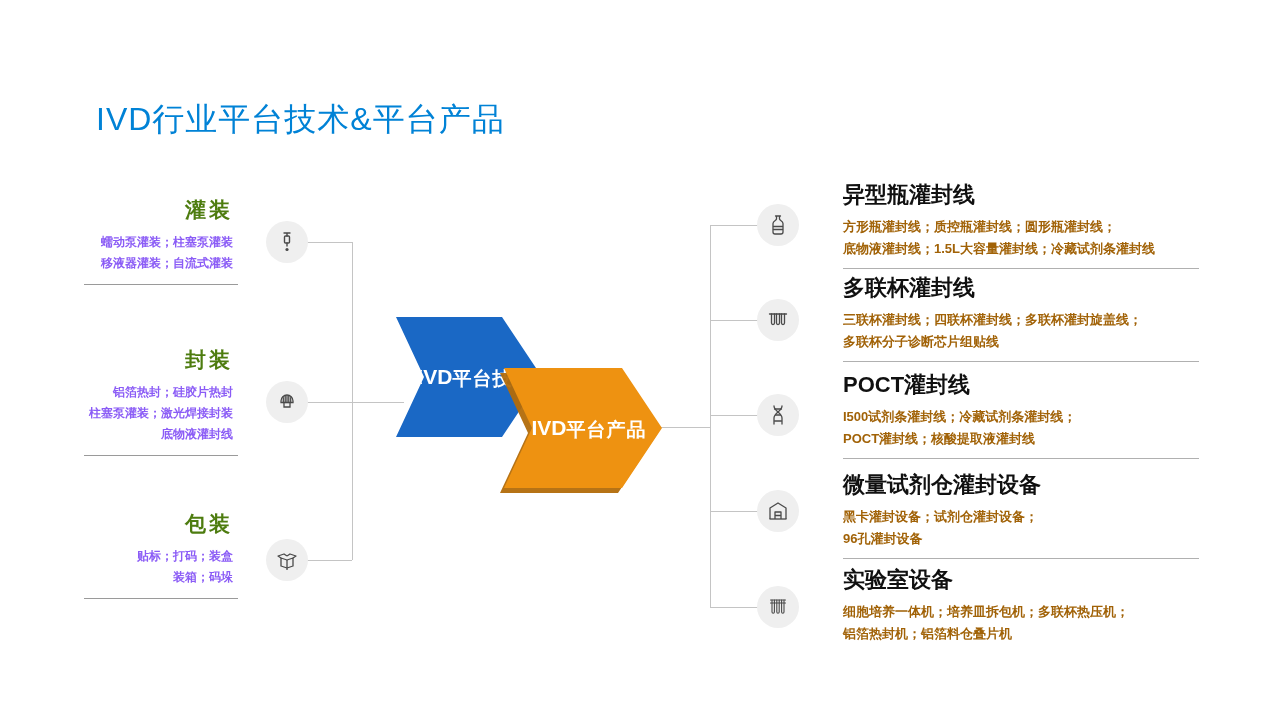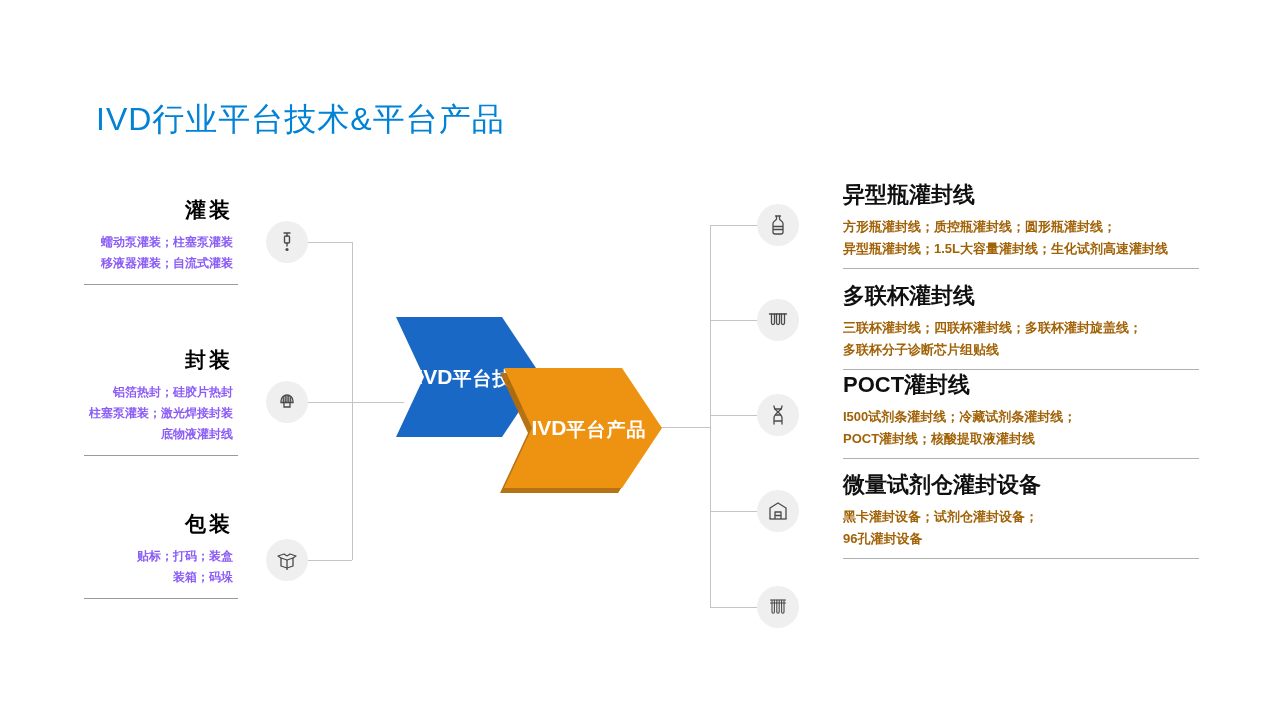--- a/index.html
+++ b/index.html
@@ -4,21 +4,21 @@
 <style>
   * { margin:0; padding:0; box-sizing:border-box; }
   html,body { background:#ffffff; }
   body { font-family:"Liberation Sans", sans-serif; }
   .canvas { position:relative; width:1280px; height:720px; background:#ffffff; overflow:hidden; }
 
   .title { position:absolute; left:96px; top:98px; font-size:32px; font-weight:400; color:#0082d6; letter-spacing:1px; }
 
   
   .lsec { position:absolute; left:84px; width:154px; text-align:right; border-bottom:1px solid #9a9a9a; padding-bottom:10px; padding-right:5px; }
-  .lsec .sec-h { font-size:21px; font-weight:700; color:#000000; letter-spacing:3px; margin-bottom:8px; }
+  .lsec .sec-h { font-size:21px; font-weight:700; color:#4d7c0f; letter-spacing:3px; margin-bottom:8px; }
   .lsec .sec-t { font-size:12px; font-weight:600; color:#8b5cf6; line-height:21px; white-space:nowrap; }
 
   
   .rsec { position:absolute; left:843px; width:356px; border-bottom:1px solid #b0b0b0; padding-bottom:8px; }
   .rsec.last { border-bottom:none; }
   .rsec .sec-h { font-size:22px; font-weight:700; color:#101010; margin-bottom:6px; }
   .rsec .sec-t { font-size:13px; font-weight:600; color:#a16207; line-height:22px; white-space:nowrap; }
 
   
   .conn { position:absolute; background:#c4c4c4; z-index:1; }
@@ -151,35 +151,40 @@
       <path d="M4.5 5h15M4.5 8h15"></path>
       <path d="M6 5v12a1.2 1.2 0 0 0 2.4 0V5"></path>
       <path d="M10.8 5v12a1.2 1.2 0 0 0 2.4 0V5"></path>
       <path d="M15.6 5v12a1.2 1.2 0 0 0 2.4 0V5"></path>
     </svg>
   </div>
 
   <div class="rsec" style="top:180px">
     <div class="sec-h">异型瓶灌封线</div>
     <div class="sec-t">方形瓶灌封线；质控瓶灌封线；圆形瓶灌封线；</div>
-    <div class="sec-t">异型瓶灌封线；1.5L大容量灌封线；生化试剂高速灌封线</div>
+    <div class="sec-t">底物液灌封线；1.5L大容量灌封线；冷藏试剂条灌封线</div>
   </div>
 
-  <div class="rsec" style="top:281px">
+  <div class="rsec" style="top:273px">
     <div class="sec-h">多联杯灌封线</div>
     <div class="sec-t">三联杯灌封线；四联杯灌封线；多联杯灌封旋盖线；</div>
     <div class="sec-t">多联杯分子诊断芯片组贴线</div>
   </div>
 
   <div class="rsec" style="top:370px">
     <div class="sec-h">POCT灌封线</div>
     <div class="sec-t">I500试剂条灌封线；冷藏试剂条灌封线；</div>
     <div class="sec-t">POCT灌封线；核酸提取液灌封线</div>
   </div>
 
   <div class="rsec" style="top:470px">
     <div class="sec-h">微量试剂仓灌封设备</div>
     <div class="sec-t">黑卡灌封设备；试剂仓灌封设备；</div>
     <div class="sec-t">96孔灌封设备</div>
   </div>
 
+  <div class="rsec last" style="top:565px">
+    <div class="sec-h">实验室设备</div>
+    <div class="sec-t">细胞培养一体机；培养皿拆包机；多联杯热压机；</div>
+    <div class="sec-t">铝箔热封机；铝箔料仓叠片机</div>
+  </div>
 
 </div>
 
 </body></html>

